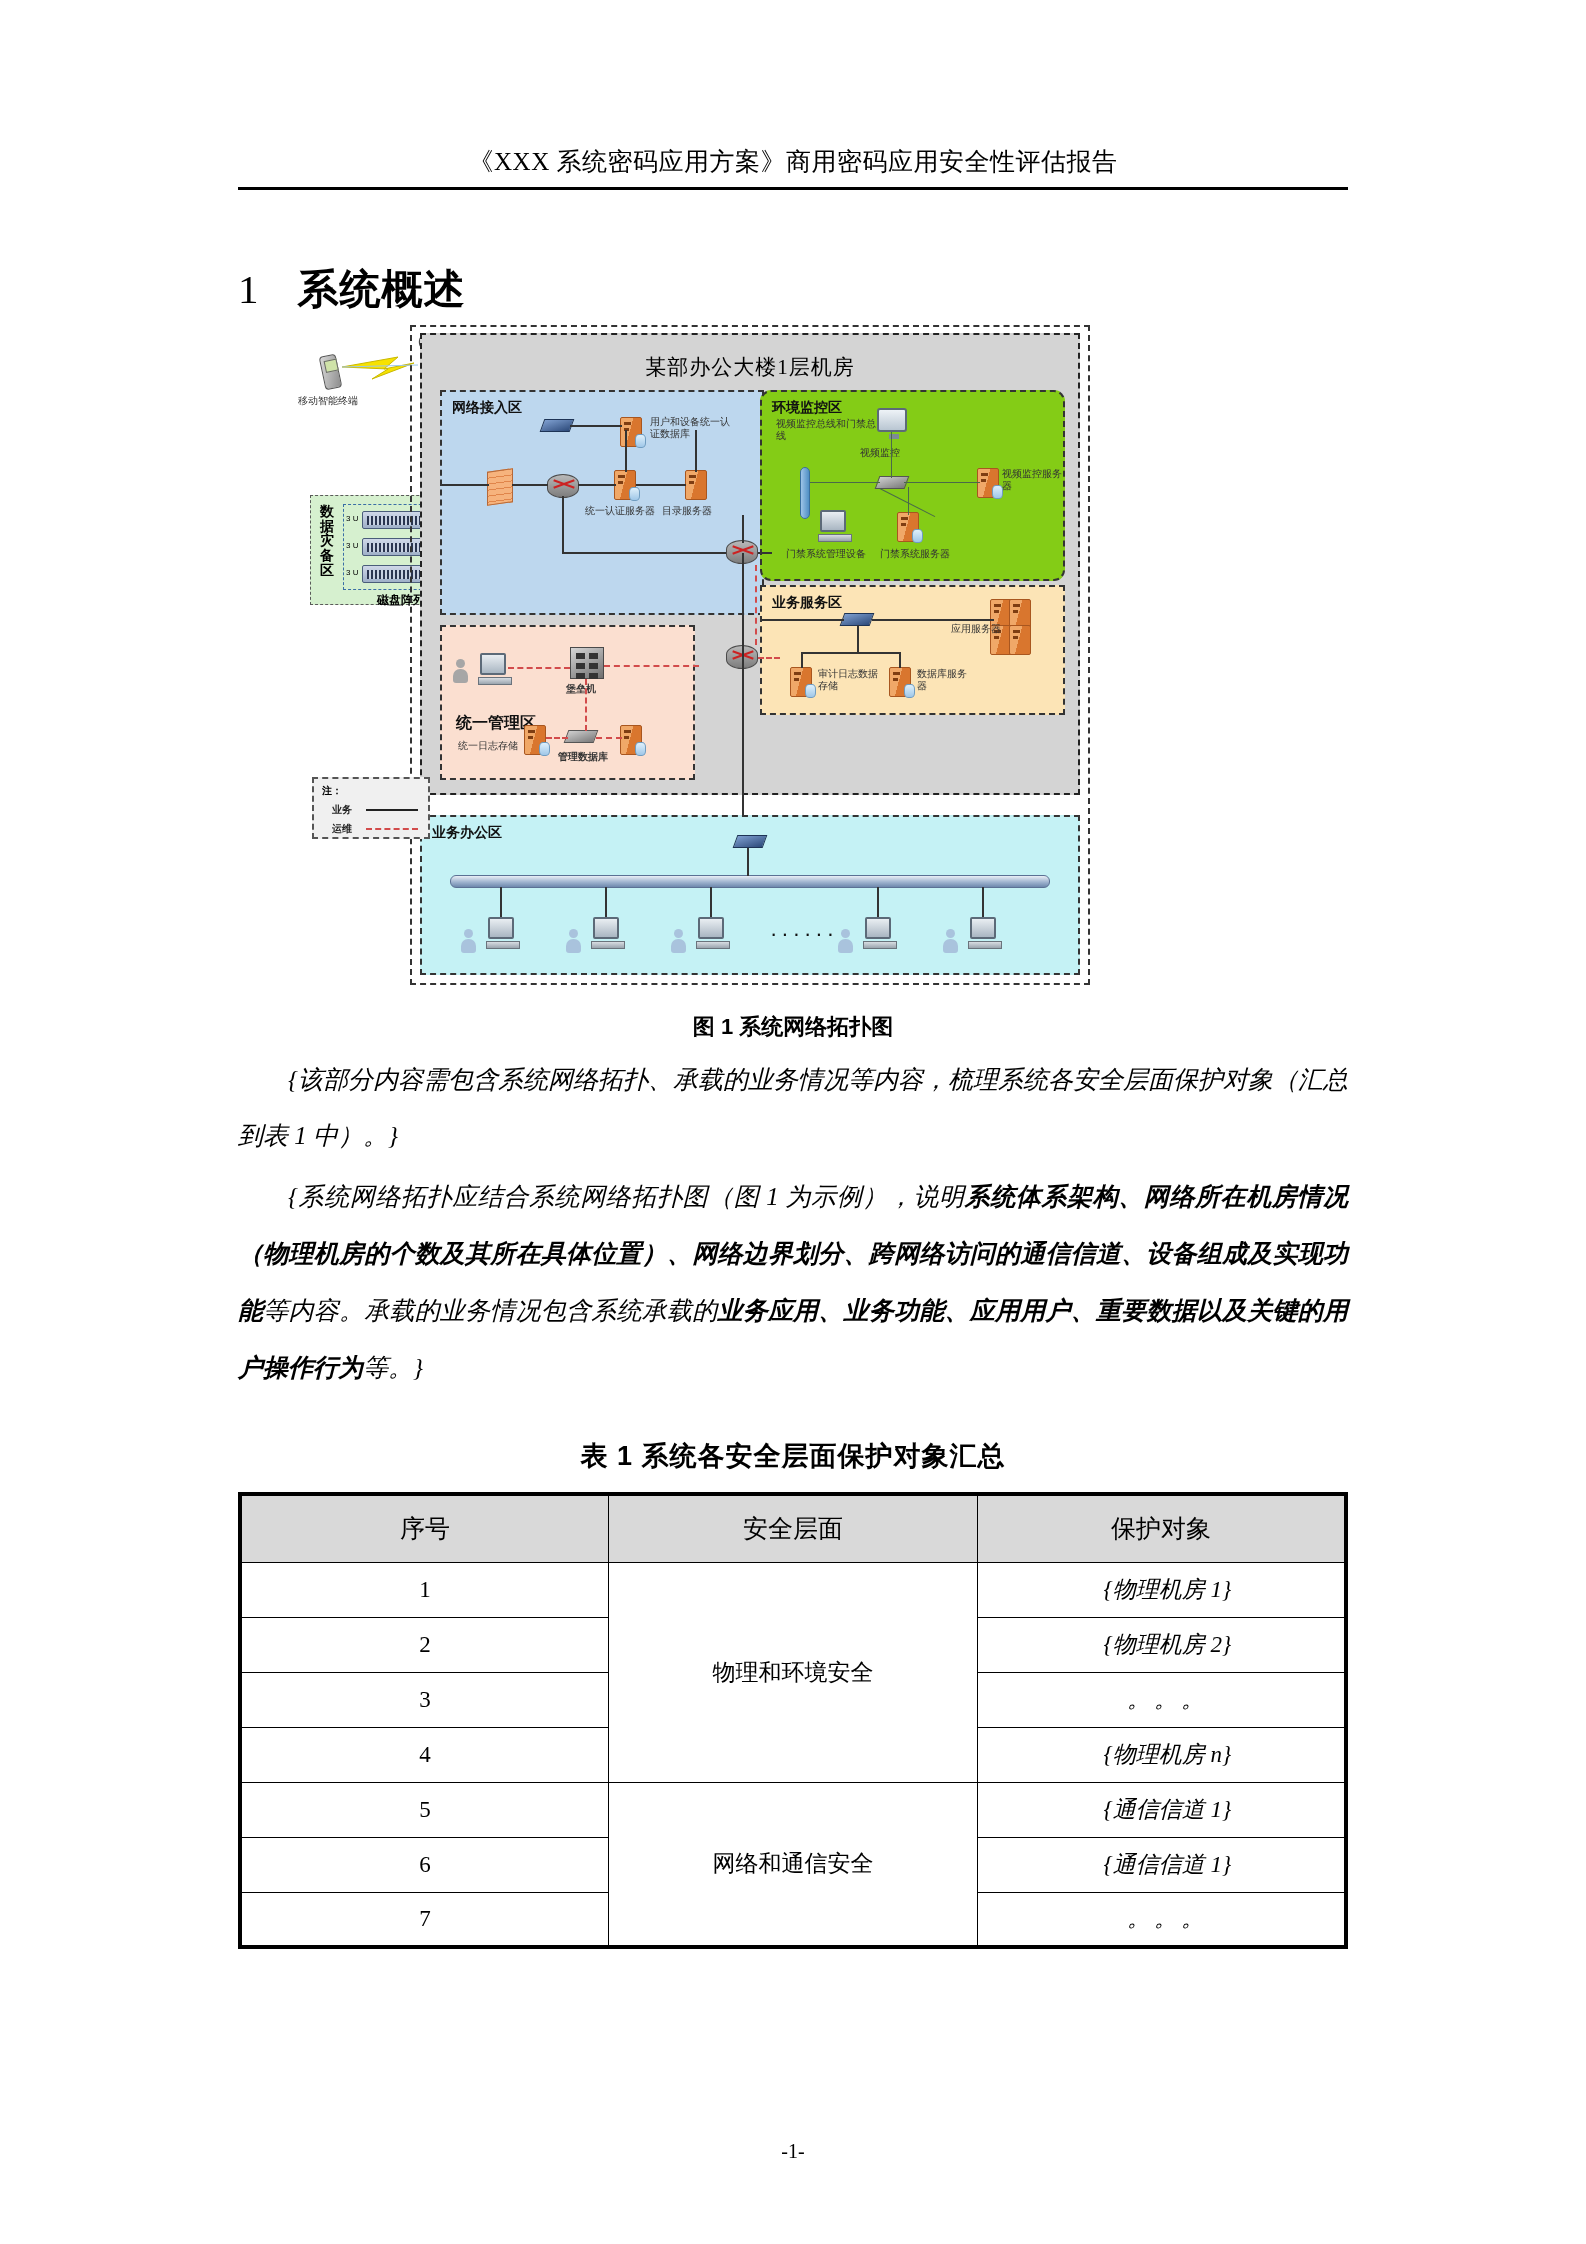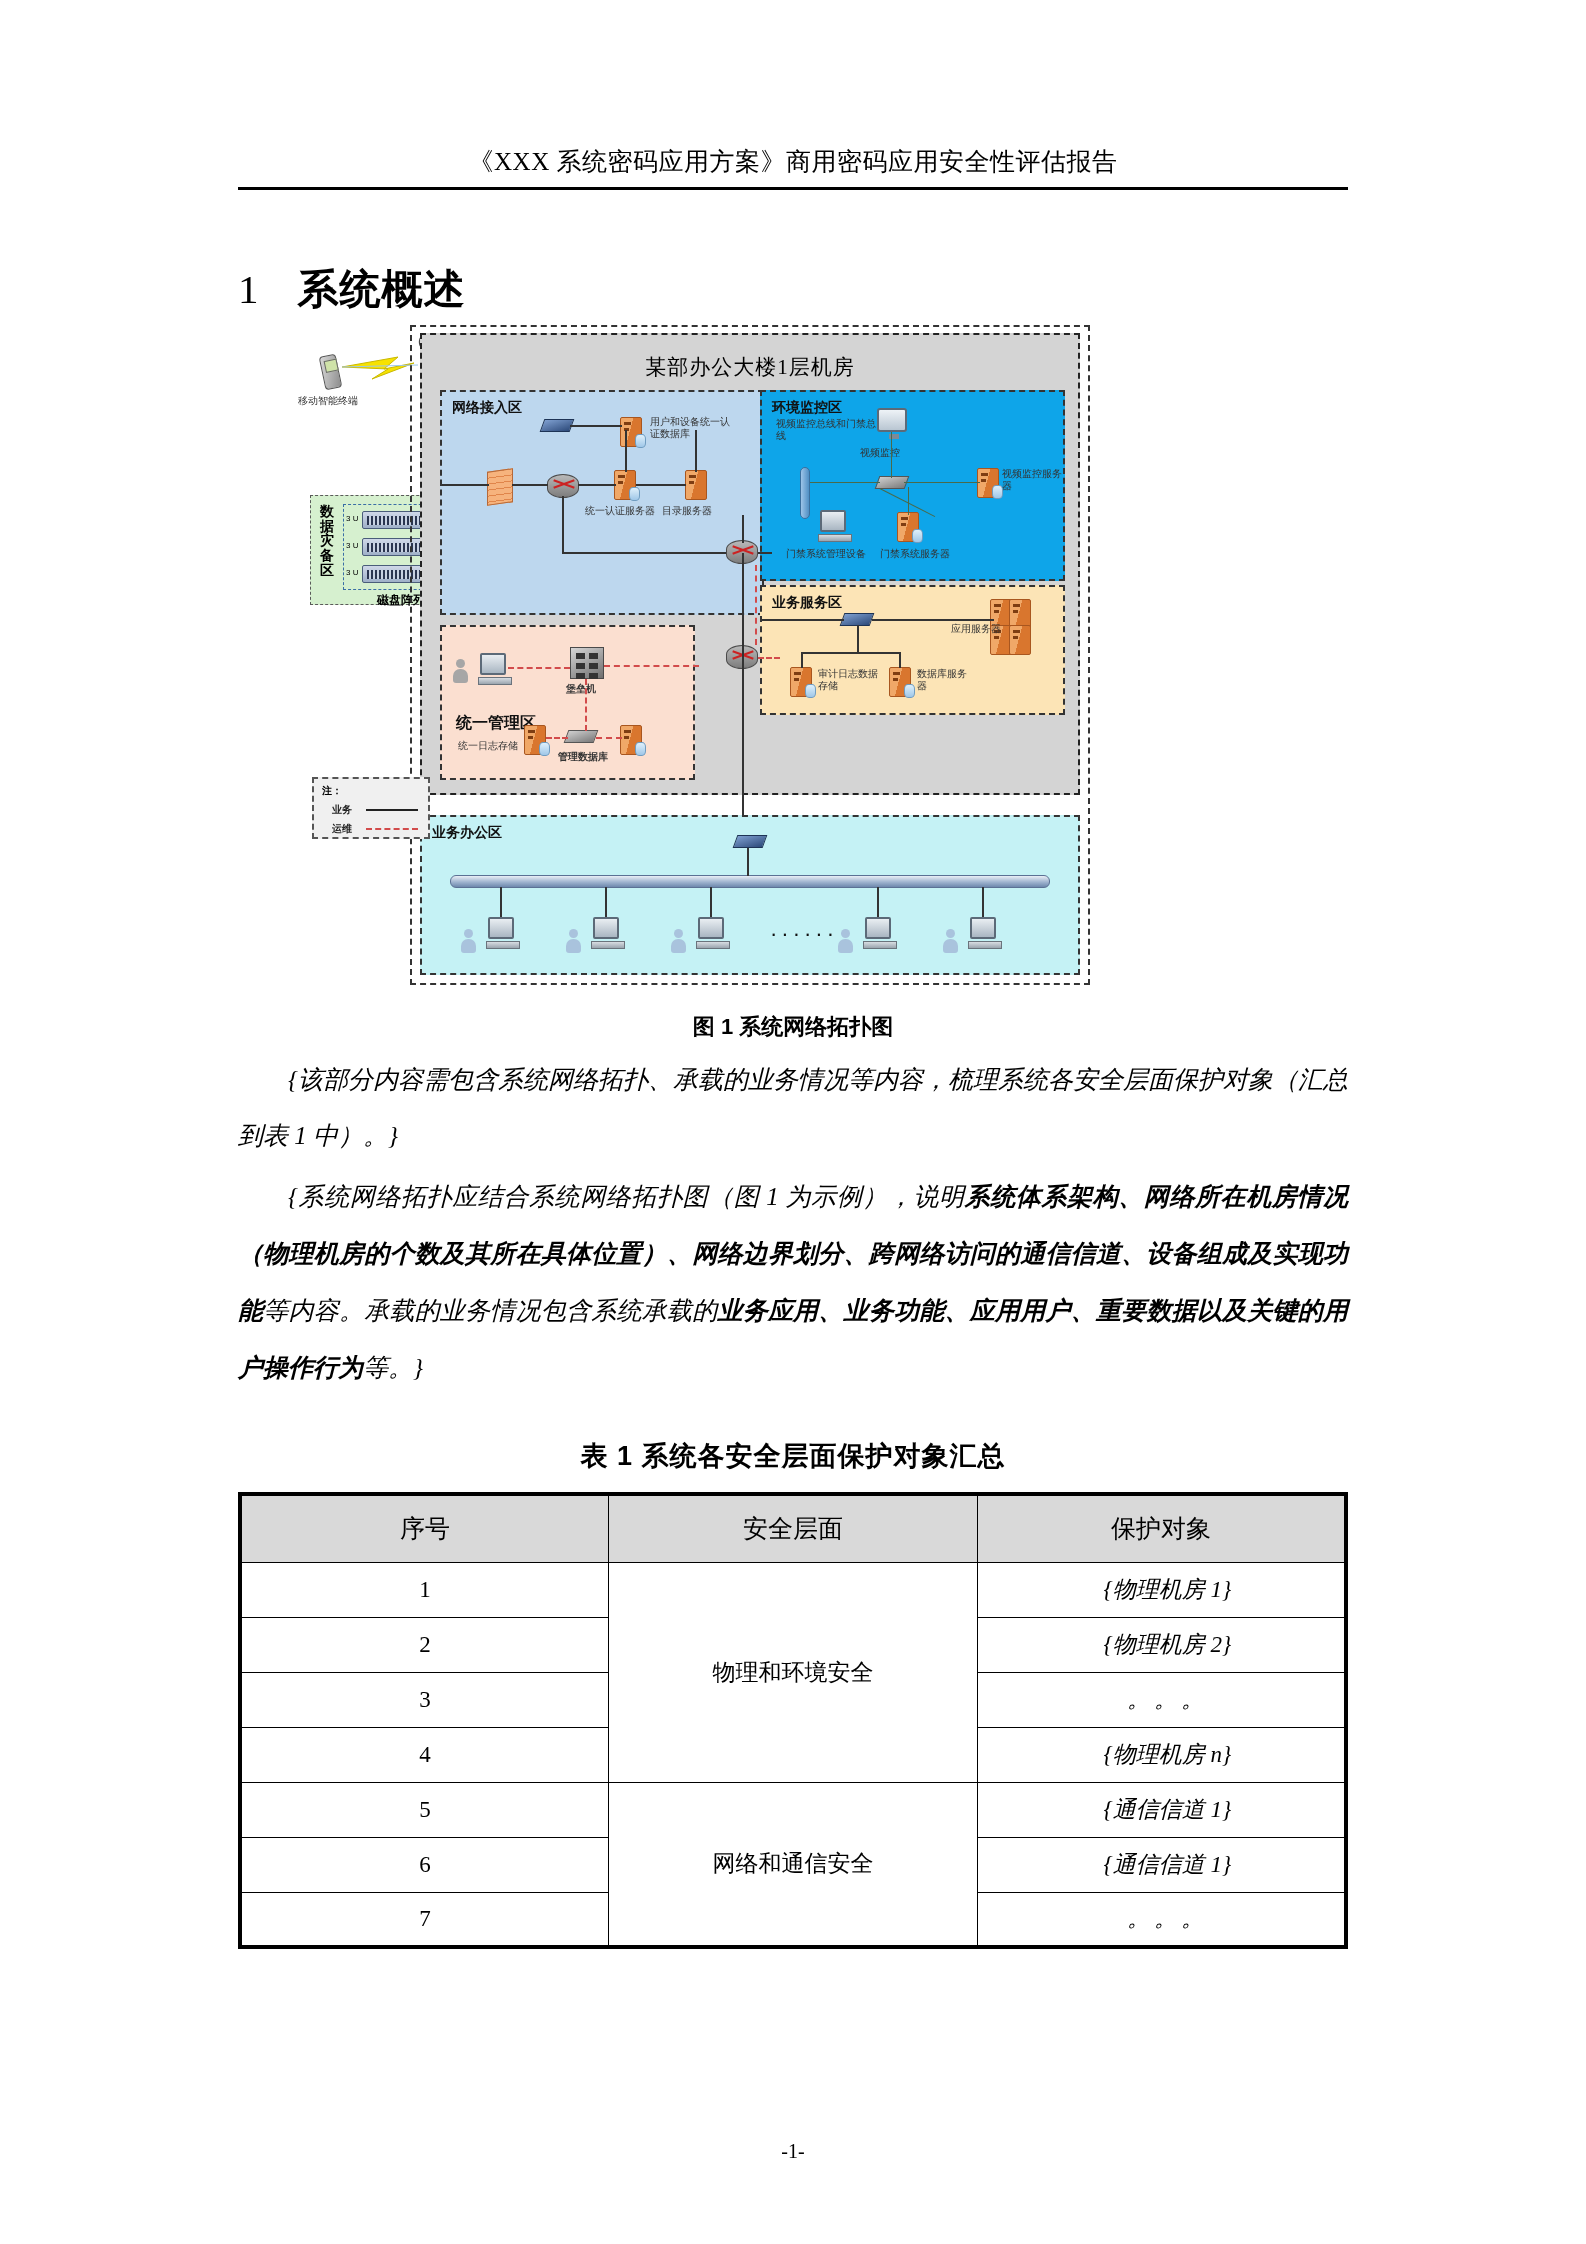--- a/index.html
+++ b/index.html
@@ -47,21 +47,21 @@
     position:absolute; left:0; top:18px; width:100%; text-align:center;
     font-size:21px; font-family:"Liberation Serif", serif; letter-spacing:1px;
   }
 
   .zone { position:absolute; border:2px dashed #333; }
   .zone-label {
     position:absolute; left:10px; top:7px; font-size:14px; font-weight:bold;
     font-family:"Liberation Sans", sans-serif; color:#111;
   }
   .zone-net  { left:110px; top:65px;  width:324px; height:225px; background:#bdd7ee;padding-left:15px; }
-  .zone-env  { left:430px; top:65px;  width:305px; height:191px; background:#0ea5e9; }
+  .zone-env  { left:430px; top:65px;  width:305px; height:191px; background:#84cc16;border-radius:11px; }
   .zone-biz  { left:430px; top:260px; width:305px; height:130px; background:#fce4b6; }
   .zone-mgmt { left:110px; top:300px; width:255px; height:155px; background:#fbdfd0; }
   .zone-office {
     left:90px; top:490px; width:660px; height:160px;
     background:#c5f2f5; border:2px dashed #333;
   }
 
   .zone-backup {
     position:absolute; left:-20px; top:170px; width:180px; height:110px;
     background:#d6f0cf; border:1px dashed #5a5a5a;

